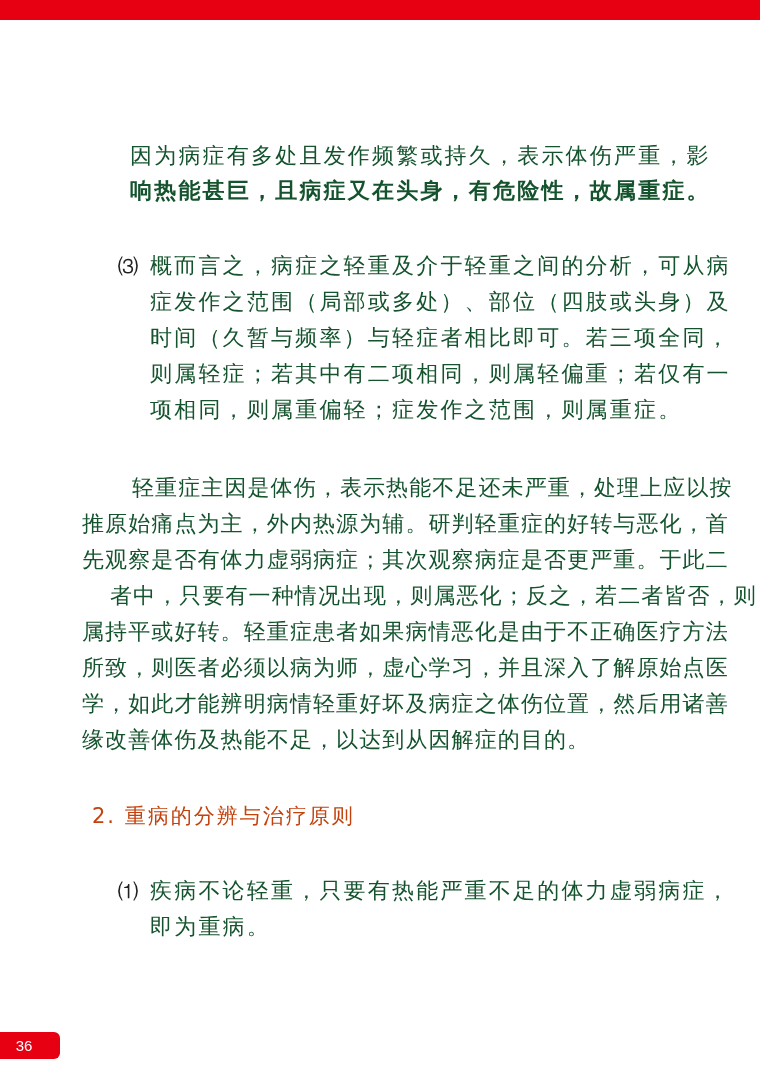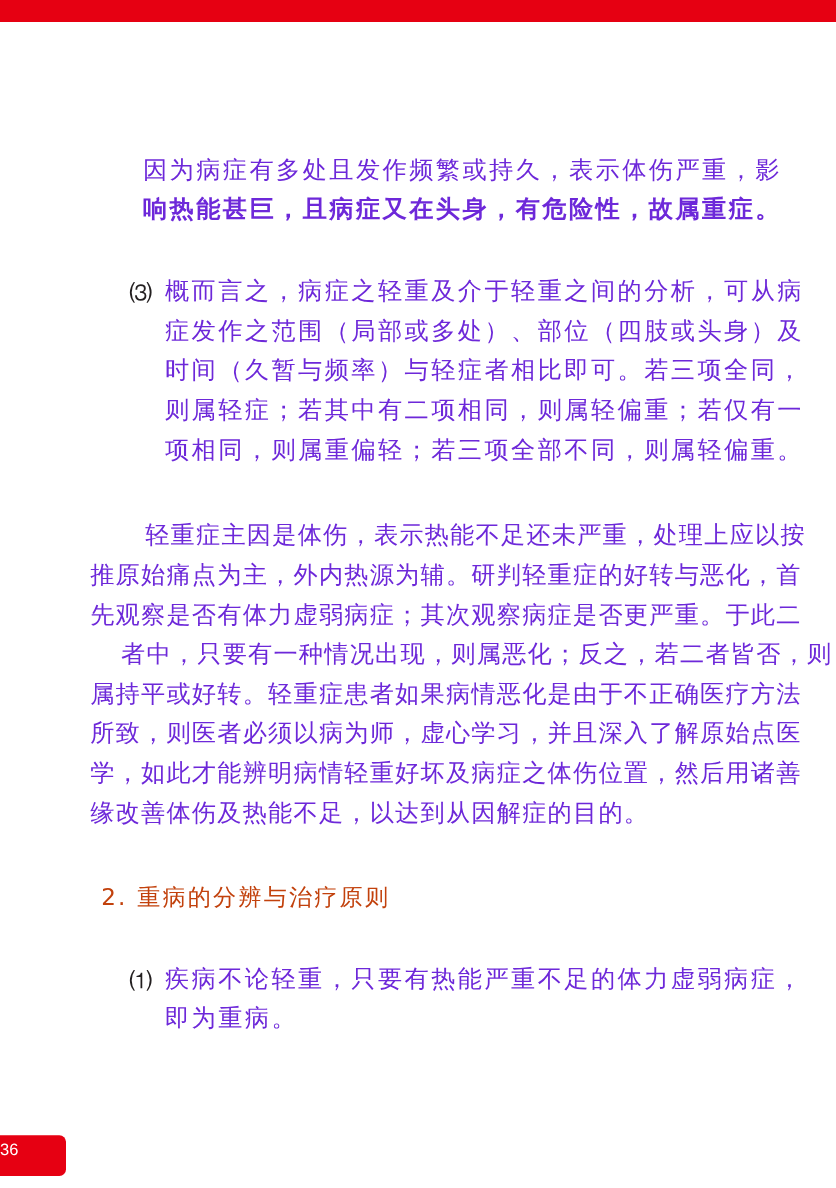--- a/index.html
+++ b/index.html
@@ -3,47 +3,47 @@
 <meta charset="utf-8">
 <style>
   html, body { margin: 0; padding: 0; }
   body {
     width: 760px; height: 1080px; background: #ffffff; position: relative; overflow: hidden;
     font-family: "DejaVu Sans", "Liberation Sans", sans-serif; color: #222222;
   }
   .top-bar { position: absolute; left: 0; top: 0; width: 760px; height: 20px; background: var(--accent, #e60012); }
   .line {
     position: absolute; white-space: nowrap; font-size: 22px; line-height: 36px;
-    letter-spacing: 2.2px; color: #6d28d9;
+    letter-spacing: 2.2px; color: #14532d;
   }
   .marker { position: absolute; font-size: 20px; line-height: 36px; color: #231f20; }
   .heading {
     position: absolute; left: 92px; top: 798px; font-size: 21px; line-height: 36px;
     letter-spacing: 2px; color: #c2410c; white-space: nowrap;
   }
   .page-tab {
-    position: absolute; left: 0; top: 1032px; width: 60px; height: 37px; background: #e60012;
+    position: absolute; left: 0; top: 1032px; width: 60px; height: 27px; background: #e60012;
     border-radius: 0 6px 6px 0; color: #ffffff; font-family: "Liberation Sans", sans-serif;
-    font-size: 15px; line-height: 27px; text-align: left; box-sizing: border-box; padding-right: 12px;
+    font-size: 15px; line-height: 27px; text-align: center; box-sizing: border-box; padding-right: 12px;
   }
 </style>
 </head>
 <body style="--accent: #e60012;">
 
 <div class="top-bar"></div>
 
 <div class="line" style="left:130px; top:138px;">因为病症有多处且发作频繁或持久，表示体伤严重，影</div>
 <div class="line" style="left:130px; top:173px;font-weight:bold;">响热能甚巨，且病症又在头身，有危险性，故属重症。</div>
 
 <div class="marker" style="left:118px; top:248px;">⑶</div>
 <div class="line" style="left:150px; top:248px;">概而言之，病症之轻重及介于轻重之间的分析，可从病</div>
 <div class="line" style="left:150px; top:284px;">症发作之范围（局部或多处）、部位（四肢或头身）及</div>
 <div class="line" style="left:150px; top:320px;">时间（久暂与频率）与轻症者相比即可。若三项全同，</div>
 <div class="line" style="left:150px; top:356px;">则属轻症；若其中有二项相同，则属轻偏重；若仅有一</div>
-<div class="line" style="left:150px; top:392px;">项相同，则属重偏轻；若三项全部不同，则属轻偏重。</div>
+<div class="line" style="left:150px; top:392px;">项相同，则属重偏轻；症发作之范围，则属重症。</div>
 
 <div class="line" style="left:132px; top:470px; letter-spacing:1.1px;">轻重症主因是体伤，表示热能不足还未严重，处理上应以按</div>
 <div class="line" style="left:82px; top:506px; letter-spacing:1.1px;">推原始痛点为主，外内热源为辅。研判轻重症的好转与恶化，首</div>
 <div class="line" style="left:82px; top:542px; letter-spacing:1.1px;">先观察是否有体力虚弱病症；其次观察病症是否更严重。于此二</div>
 <div class="line" style="left:82px; top:578px; letter-spacing:1.1px;margin-left:28px;">者中，只要有一种情况出现，则属恶化；反之，若二者皆否，则</div>
 <div class="line" style="left:82px; top:614px; letter-spacing:1.1px;">属持平或好转。轻重症患者如果病情恶化是由于不正确医疗方法</div>
 <div class="line" style="left:82px; top:650px; letter-spacing:1.1px;">所致，则医者必须以病为师，虚心学习，并且深入了解原始点医</div>
 <div class="line" style="left:82px; top:686px; letter-spacing:1.1px;text-align:right;">学，如此才能辨明病情轻重好坏及病症之体伤位置，然后用诸善</div>
 <div class="line" style="left:82px; top:722px; letter-spacing:1.1px;">缘改善体伤及热能不足，以达到从因解症的目的。</div>
 

